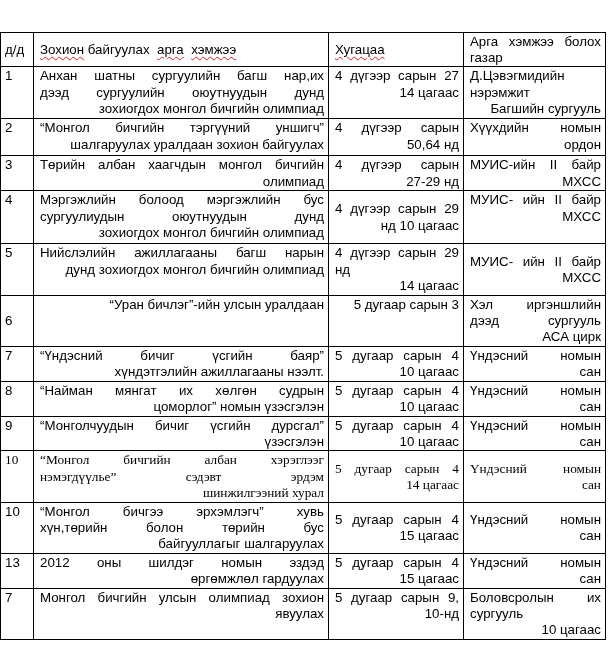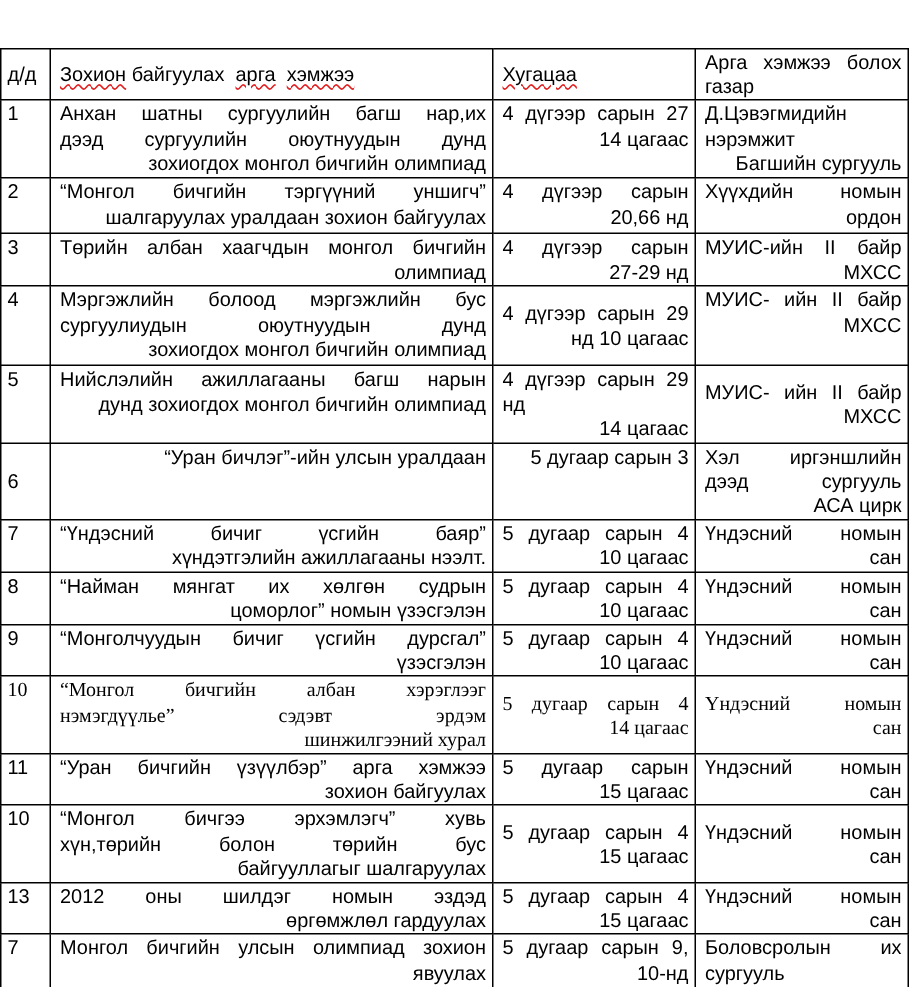--- a/index.html
+++ b/index.html
@@ -82,21 +82,21 @@
           </td>
         </tr>
         <tr style="height: 37px;">
           <td class="num"><span>2</span></td>
           <td>
             <span class="jline">“Монгол бичгийн тэргүүний уншигч”</span>
             <span class="lastline">шалгаруулах уралдаан зохион байгуулах</span>
           </td>
           <td>
             <span class="jline">4 дүгээр сарын</span>
-            <span class="lastline">20,66 нд</span>
+            <span class="lastline">50,64 нд</span>
           </td>
           <td>
             <span class="jline">Хүүхдийн номын</span>
             <span class="lastline">ордон</span>
           </td>
         </tr>
         <tr style="height: 35px;">
           <td class="num"><span>3</span></td>
           <td>
             <span class="jline">Төрийн албан хаагчдын монгол бичгийн</span>
@@ -207,35 +207,20 @@
           <td>
             <span class="jline">“Монгол бичгийн албан хэрэглээг</span>
             <span class="jline">нэмэгдүүлье” сэдэвт эрдэм</span>
             <span class="lastline">шинжилгээний хурал</span>
           </td>
           <td class="mid">
             <span class="jline">5 дугаар сарын 4</span>
             <span class="lastline">14 цагаас</span>
           </td>
           <td class="mid">
-            <span class="jline">Үндэсний номын</span>
-            <span class="lastline">сан</span>
-          </td>
-        </tr>
-        <tr style="height: 33px;">
-          <td class="num"><span>11</span></td>
-          <td>
-            <span class="jline">“Уран бичгийн үзүүлбэр” арга хэмжээ</span>
-            <span class="lastline">зохион байгуулах</span>
-          </td>
-          <td>
-            <span class="jline">5 дугаар сарын</span>
-            <span class="lastline">15 цагаас</span>
-          </td>
-          <td>
             <span class="jline">Үндэсний номын</span>
             <span class="lastline">сан</span>
           </td>
         </tr>
         <tr style="height: 50px;">
           <td class="num"><span>10</span></td>
           <td>
             <span class="jline">“Монгол бичгээ эрхэмлэгч” хувь</span>
             <span class="jline">хүн,төрийн болон төрийн бус</span>
             <span class="lastline">байгууллагыг шалгаруулах</span>

